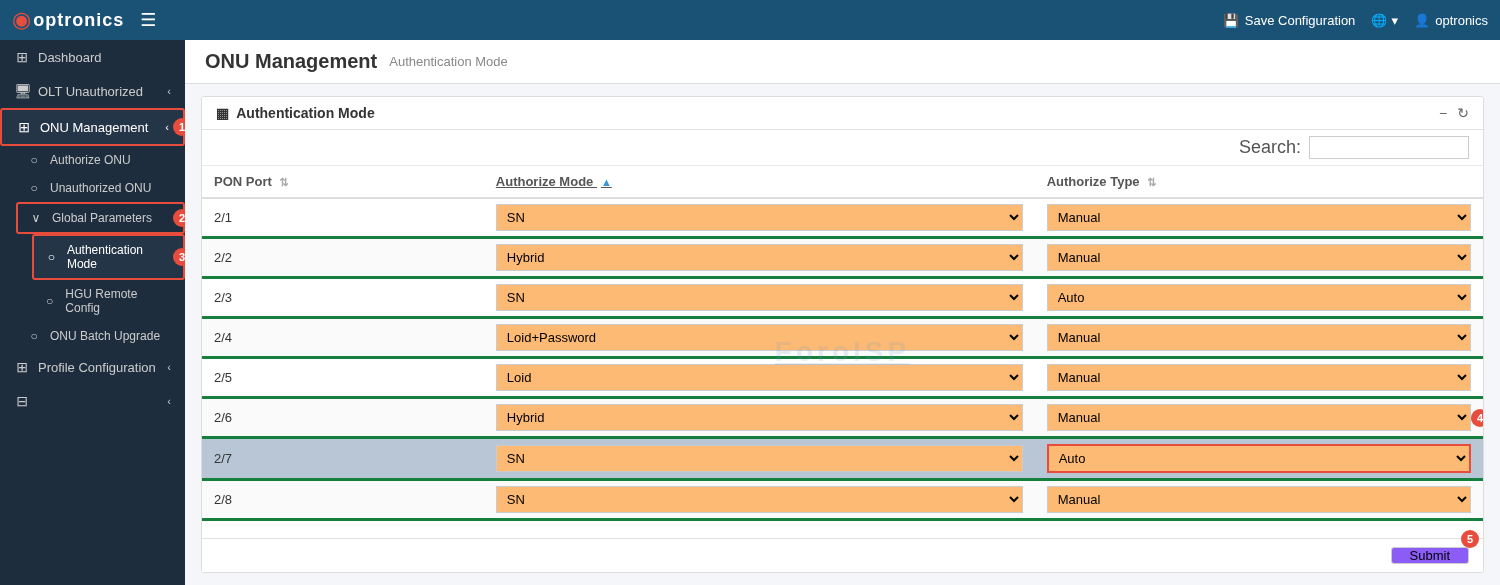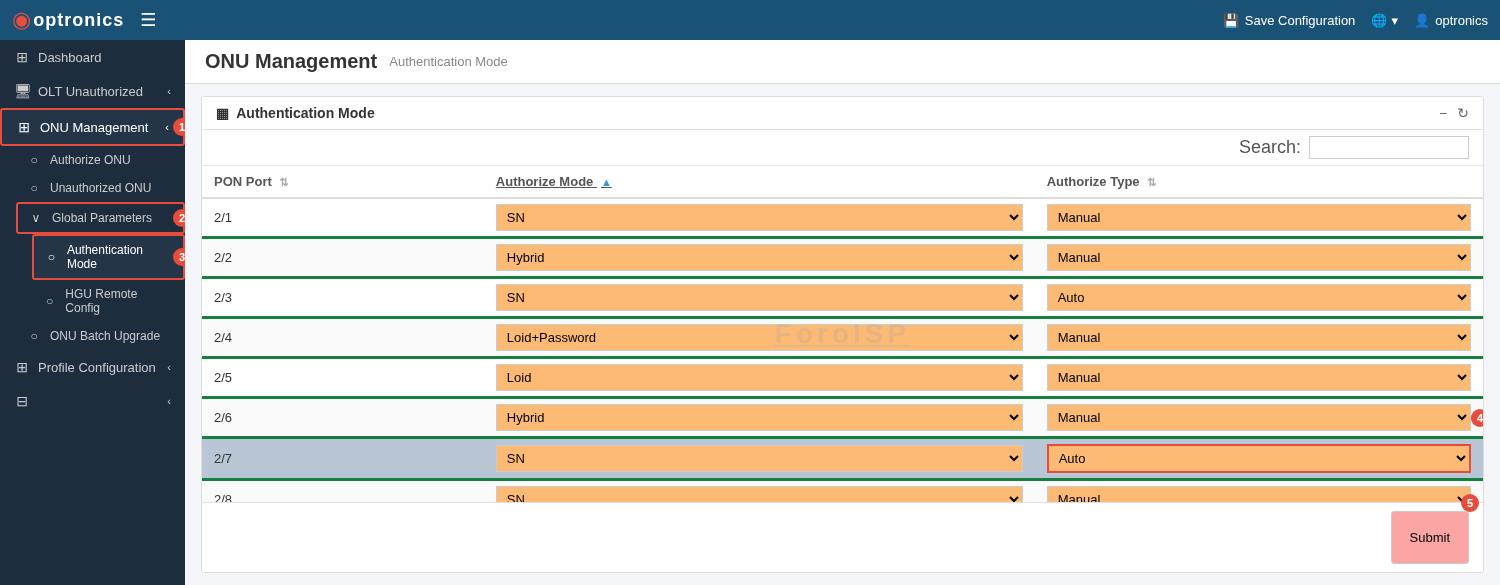--- a/index.html
+++ b/index.html
@@ -244,23 +244,23 @@
     .panel-footer {
       display: flex;
       justify-content: flex-end;
       padding: 8px 14px;
       border-top: 1px solid #e0e0e0;
       background: #fff;
       flex-shrink: 0;
       position: relative;
     }
     .submit-btn {
-      background: #fca5a5;
+      background: #8b5cf6;
       border: 1px solid #ccc;
-      padding: 18px 18px;
+      padding: 0 18px;
       font-size: 13px;
       cursor: pointer;
       border-radius: 3px;
       position: relative;
     }
 
     
     .watermark {
       position: absolute;
       top: 50%;

